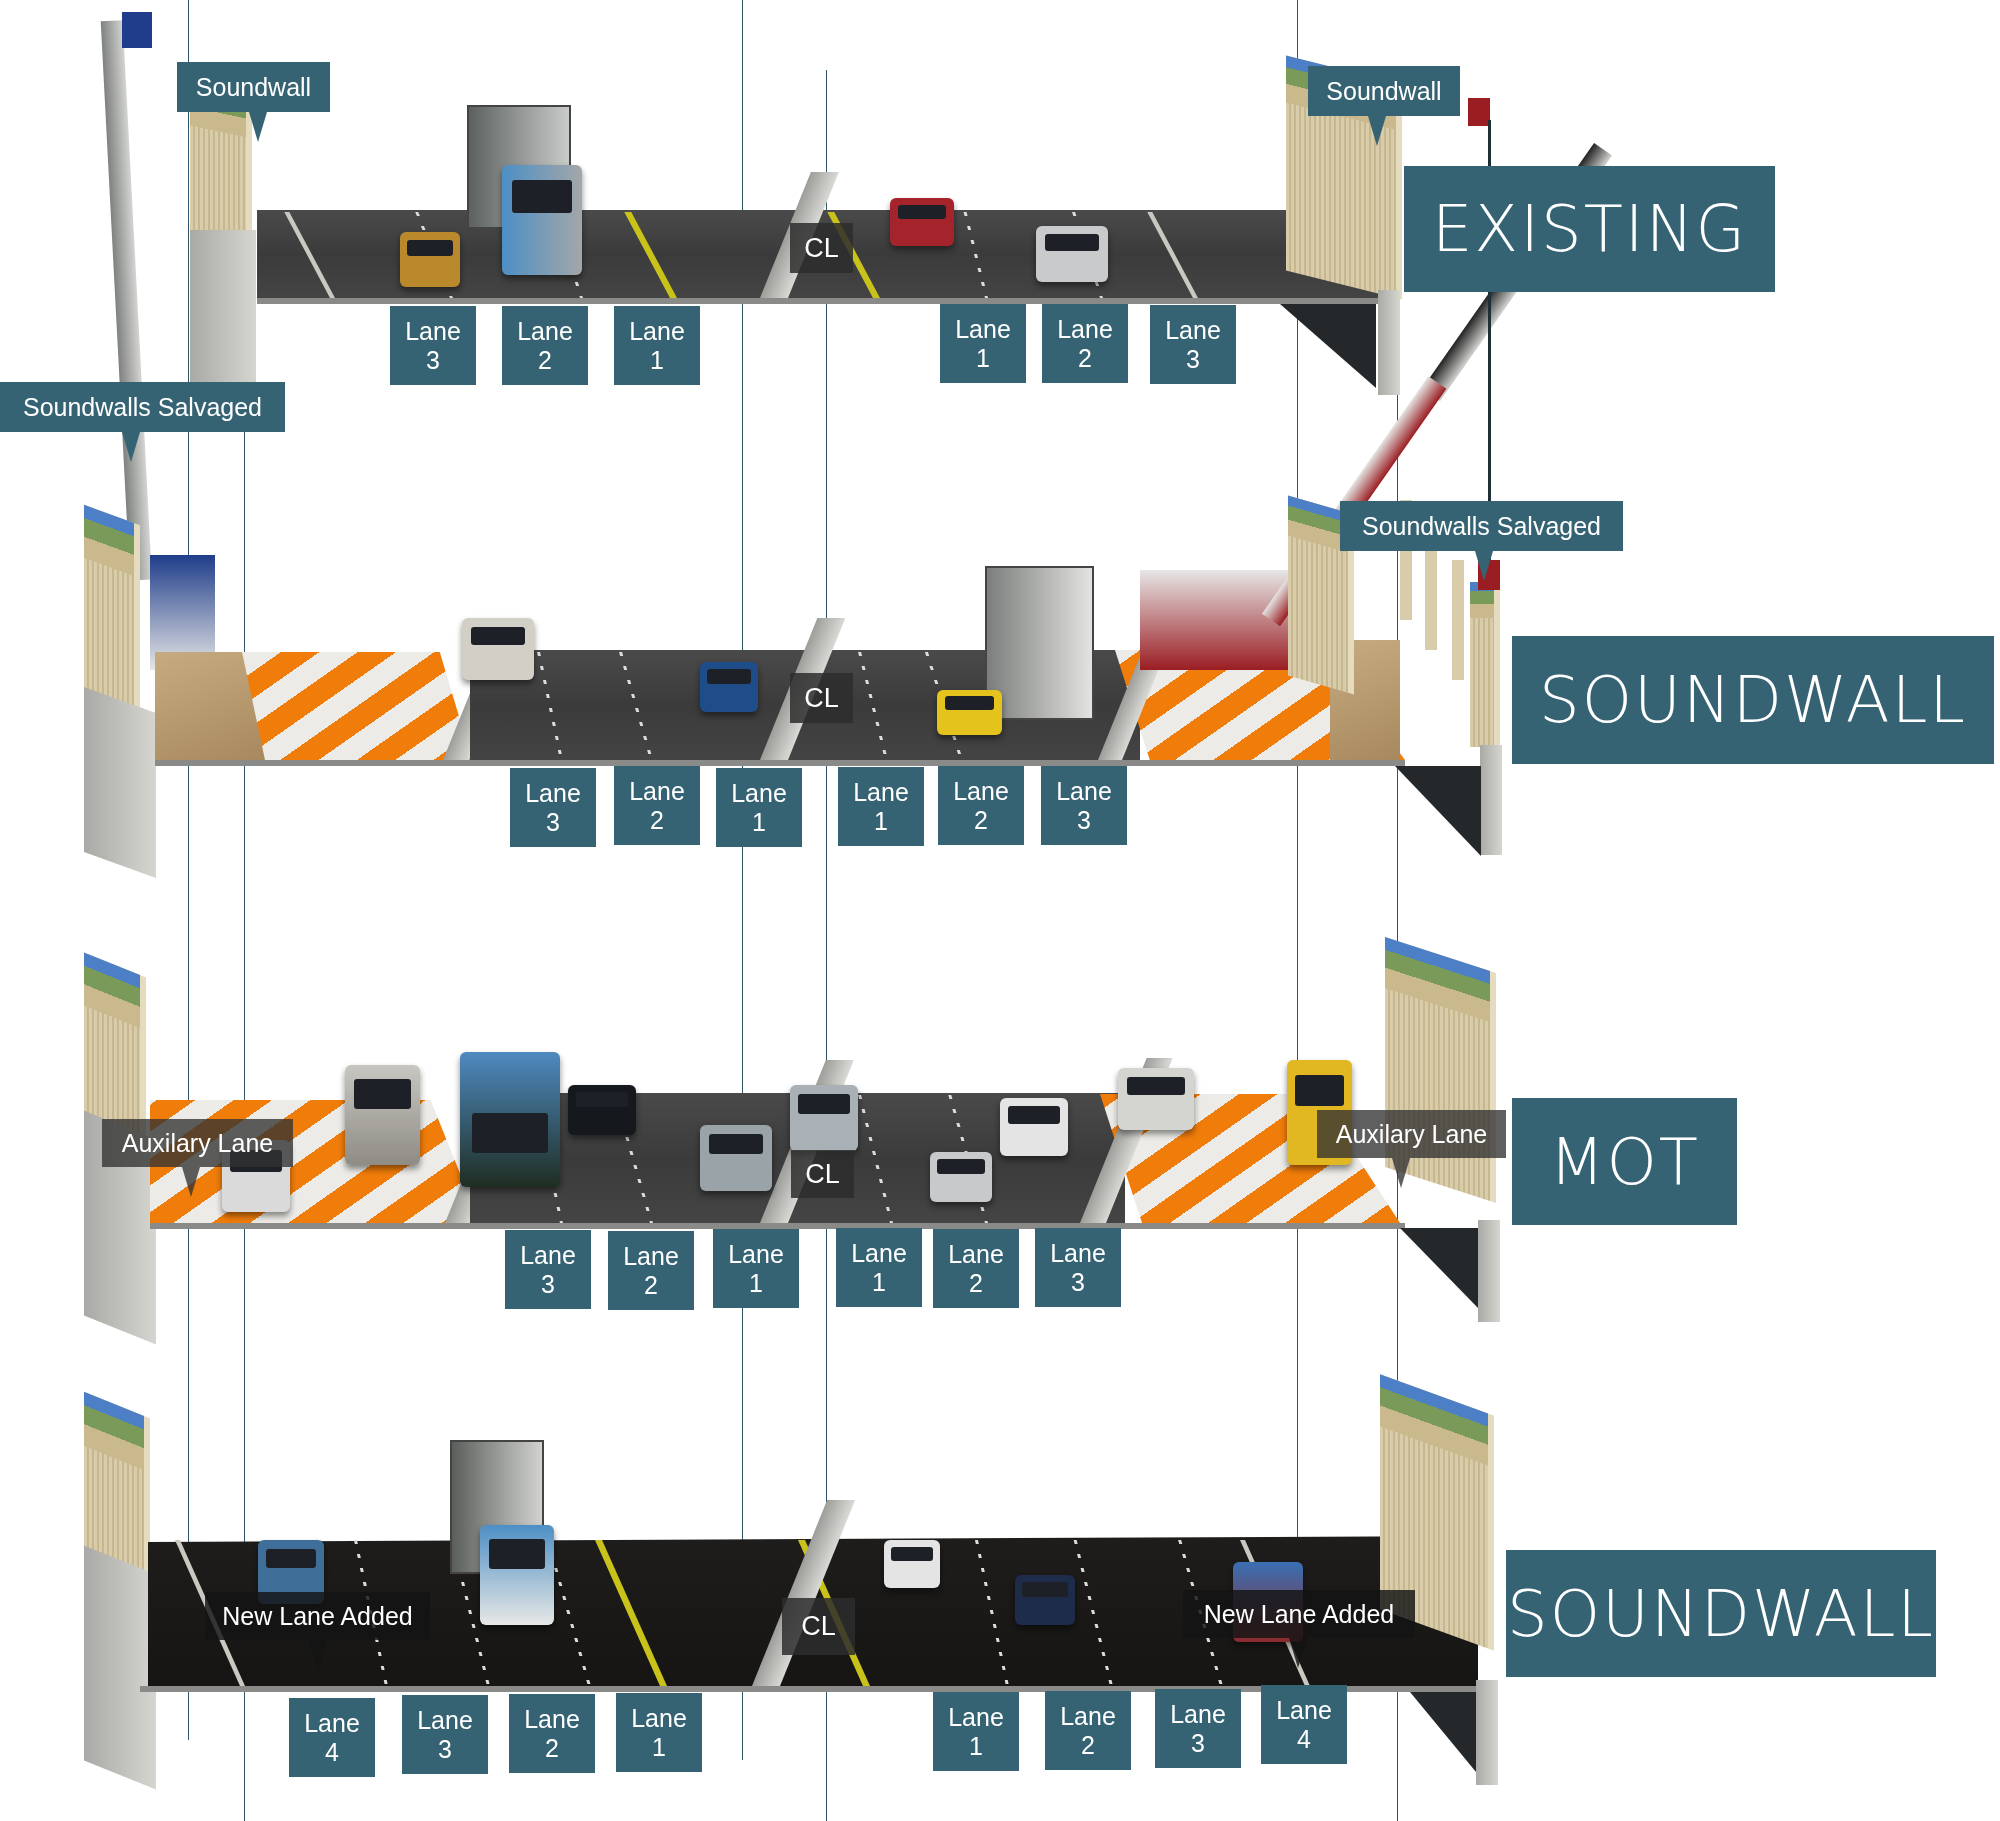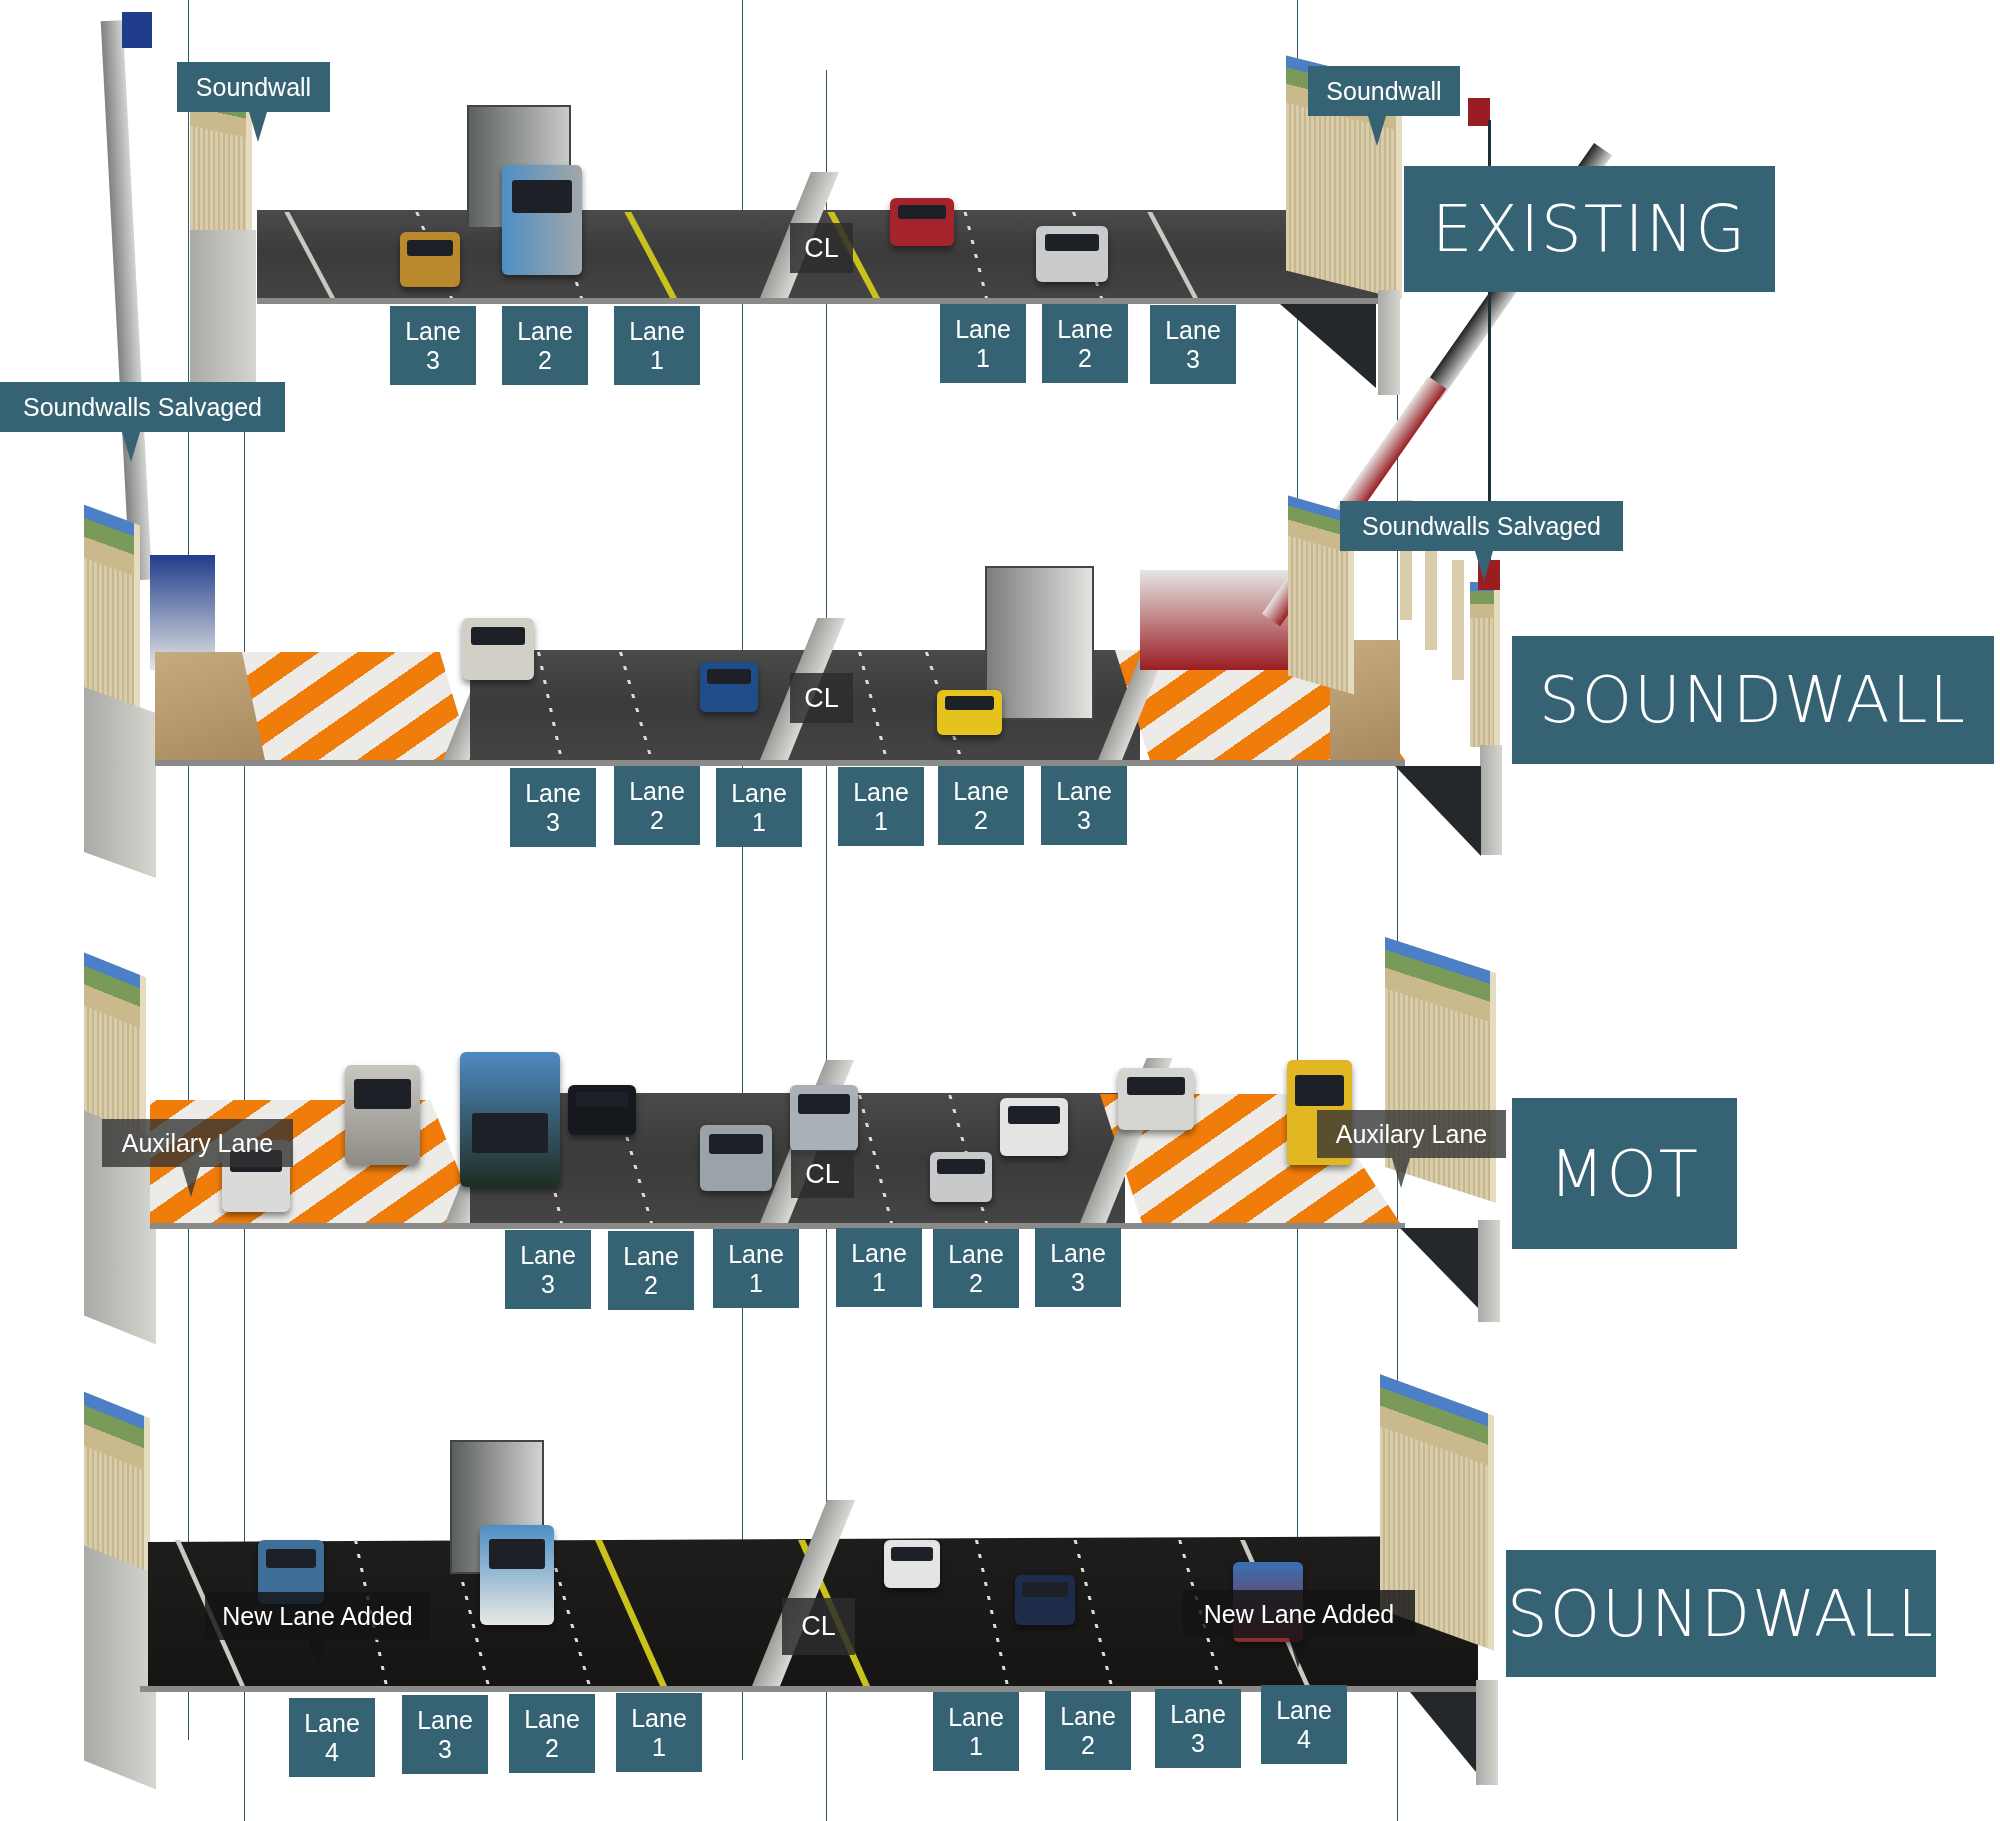--- a/index.html
+++ b/index.html
@@ -335,21 +335,21 @@
     </div>
   <div class="lane-box" style="left:933px; top:1229px;">
       <span>Lane</span>
       <span>2</span>
     </div>
   <div class="lane-box" style="left:1035px; top:1228px;">
       <span>Lane</span>
       <span>3</span>
     </div>
 
-  <div class="stage-banner" style="left:1512px; top:1098px; width:225px; height:151px;">MOT</div>
+  <div class="stage-banner" style="left:1512px; top:1098px; width:225px; height:127px;">MOT</div>
 </section>
 
 <section>
   <div class="soundwall" style="left:84px; top:1405px; width:60px; height:245px; transform:skewY(22deg);">
       <div class="mural"></div>
     </div>
   <div class="soundwall-base" style="left:84px; top:1560px; width:72px; height:215px; transform:skewY(22deg);"></div>
 
   <div class="deck dark" style="left:148px; top:1536px; width:1330px; height:150px; clip-path:polygon(0 4%,100% 0,100% 100%,0 100%);"></div>
   <div class="deck-edge" style="left:140px; top:1686px; width:1340px;"></div>

